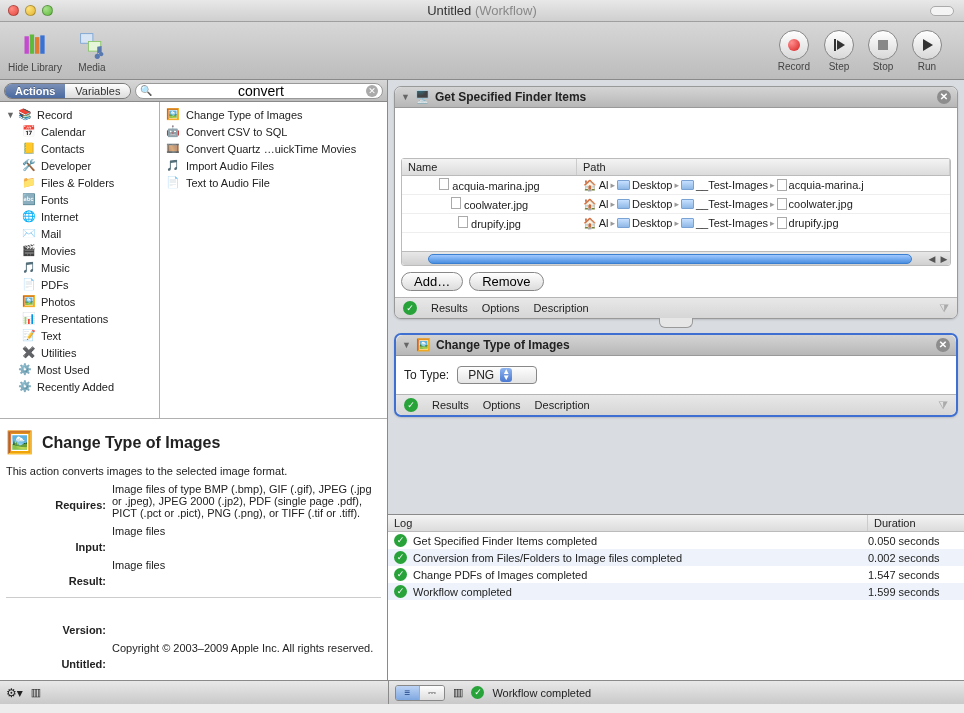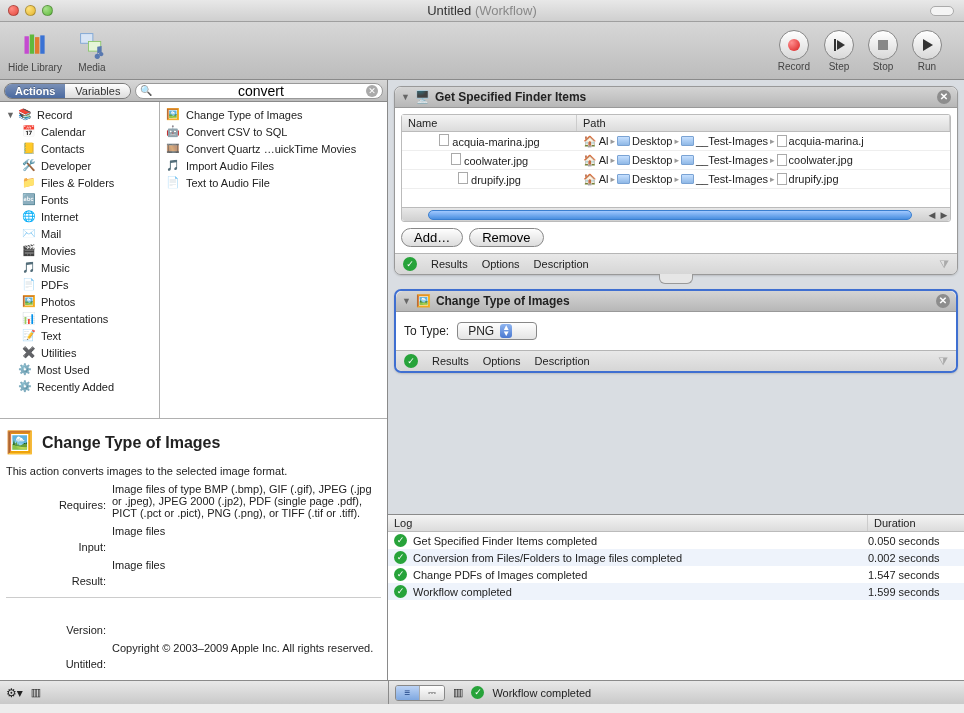--- a/index.html
+++ b/index.html
@@ -51,39 +51,39 @@
 .lib-tree .item.child { padding-left: 22px; }
 .disclose { width: 8px; color: #666; font-size: 9px; }
 .lib-ico { width: 15px; height: 15px; display: inline-flex; align-items: center; justify-content: center; font-size: 11px; }
 .actions-list { flex: 1; overflow: auto; padding: 4px 0; background: #fff; }
 .actions-list .item { display: flex; align-items: center; padding: 1px 6px; gap: 5px; white-space: nowrap; }
 
 
 .desc { border-top: 1px solid #b0b0b0; padding: 10px 6px; background: #fff; font-size: 11px; flex: 0 0 240px; }
 .desc h2 { font-size: 16px; font-weight: bold; margin-bottom: 8px; display: flex; align-items: center; gap: 8px; }
 .desc .row { display: flex; margin-top: 6px; }
-.desc .lab { width: 106px; text-align: right; font-weight: normal; padding-right: 6px; margin-top: 16px; }
+.desc .lab { width: 106px; text-align: right; font-weight: bold; padding-right: 6px; margin-top: 16px; }
 .desc .val { flex: 1; }
 .desc hr { margin: 10px 0; border: 0; border-top: 1px solid #ccc; }
 
 
 .flow { flex: 1; overflow: auto; padding: 6px; }
 .card { background: linear-gradient(#f2f2f2,#e6e6e6); border: 1px solid #999; border-radius: 7px; margin-bottom: 14px; box-shadow: 0 1px 2px rgba(0,0,0,.15); position: relative; }
 .card.selected { border: 2px solid #3f6fd1; }
 .card-head { background: linear-gradient(#d4d4d4,#b7b7b7); border-bottom: 1px solid #999; border-radius: 7px 7px 0 0; padding: 3px 6px; display: flex; align-items: center; gap: 5px; font-weight: bold; font-size: 12px; }
 .card-head .disc { color: #666; font-size: 9px; }
 .card-head .x { margin-left: auto; width: 14px; height: 14px; border-radius: 50%; background: #8d8d8d; color: #fff; font-size: 10px; line-height: 14px; text-align: center; }
 .card-body { padding: 6px; background: #fff; }
 .card-foot { background: linear-gradient(#e8e8e8,#d6d6d6); border-top: 1px solid #b5b5b5; border-radius: 0 0 7px 7px; padding: 3px 8px; display: flex; align-items: center; gap: 14px; font-size: 11px; }
 .card-foot .chk { width: 14px; height: 14px; border-radius: 50%; background: #27a33a; color: #fff; line-height: 14px; text-align: center; font-size: 9px; }
 .card-foot .grip { margin-left: auto; color: #aaa; }
 .link-tab { width: 34px; height: 10px; border: 1px solid #999; border-top: 0; background: #e6e6e6; border-radius: 0 0 6px 6px; position: absolute; left: 50%; transform: translateX(-50%); bottom: -10px; }
 
 
-.ftable { border: 1px solid #bbb; border-radius: 3px; background: #fff; font-size: 11px; }
+.ftable { border: 1px solid #bbb; border-radius: 3px; background: #fff; font-size: 11px; margin-top: 44px; }
 .ftable .hdr { display: flex; background: linear-gradient(#f4f4f4,#dcdcdc); border-bottom: 1px solid #bbb; }
 .ftable .hdr > div { padding: 2px 6px; border-right: 1px solid #ccc; font-weight: normal; }
 .ftable .rows { max-height: 94px; overflow: hidden; }
 .ftable .frow { display: flex; border-bottom: 1px solid #eee; }
 .ftable .frow:last-child { border-bottom: 0; }
 .ftable .frow > div { padding: 2px 6px; white-space: nowrap; overflow: hidden; text-align: center; }
 .ftable .blank { height: 18px; }
 .col-name { width: 175px; }
 .col-path { flex: 1; display: flex; align-items: center; gap: 2px; }
 .crumb { display: flex; align-items: center; gap: 2px; }

